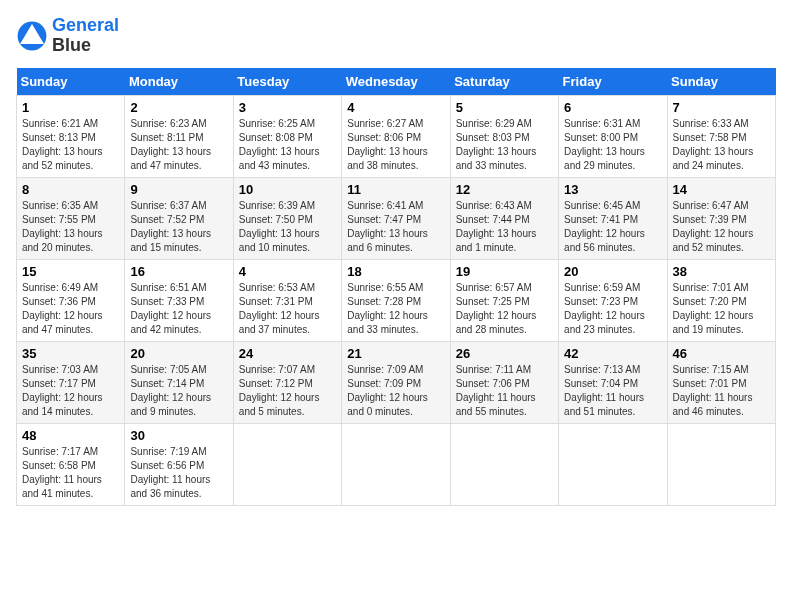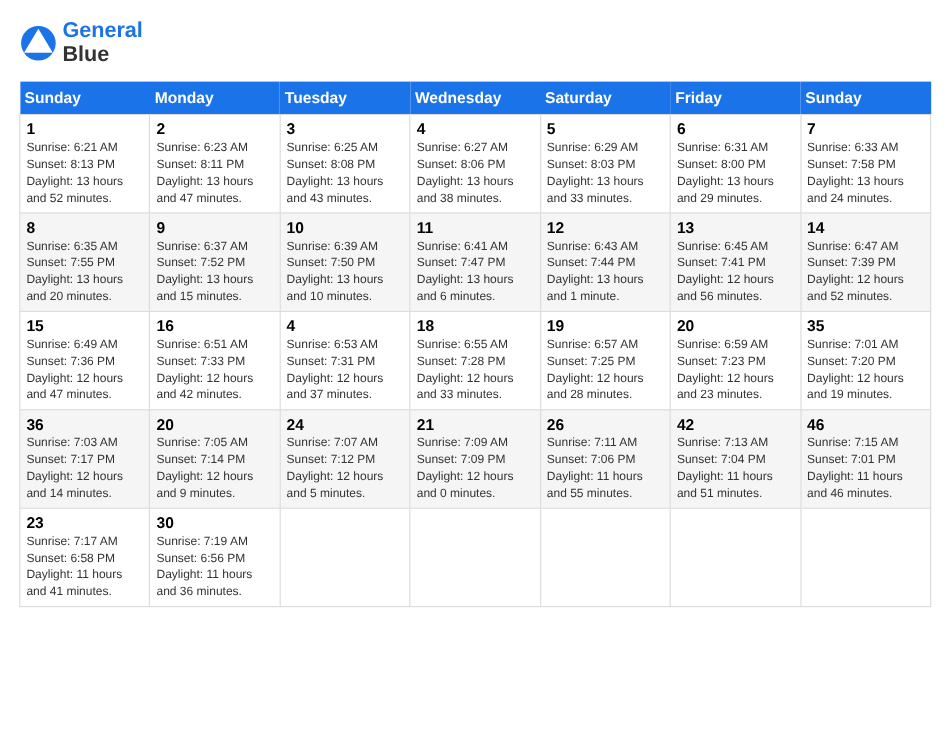--- a/index.html
+++ b/index.html
@@ -198,27 +198,27 @@
         </td>
         <td>
           <span class="day-num">19</span>
           <div class="day-info">Sunrise: 6:57 AM<br>Sunset: 7:25 PM<br>Daylight: 12 hours and 28 minutes.</div>
         </td>
         <td>
           <span class="day-num">20</span>
           <div class="day-info">Sunrise: 6:59 AM<br>Sunset: 7:23 PM<br>Daylight: 12 hours and 23 minutes.</div>
         </td>
         <td>
+          <span class="day-num">38</span>
+          <div class="day-info">Sunrise: 7:01 AM<br>Sunset: 7:20 PM<br>Daylight: 12 hours and 19 minutes.</div>
+        </td>
+      </tr>
+      <tr>
+        <td>
           <span class="day-num">35</span>
-          <div class="day-info">Sunrise: 7:01 AM<br>Sunset: 7:20 PM<br>Daylight: 12 hours and 19 minutes.</div>
-        </td>
-      </tr>
-      <tr>
-        <td>
-          <span class="day-num">36</span>
           <div class="day-info">Sunrise: 7:03 AM<br>Sunset: 7:17 PM<br>Daylight: 12 hours and 14 minutes.</div>
         </td>
         <td>
           <span class="day-num">20</span>
           <div class="day-info">Sunrise: 7:05 AM<br>Sunset: 7:14 PM<br>Daylight: 12 hours and 9 minutes.</div>
         </td>
         <td>
           <span class="day-num">24</span>
           <div class="day-info">Sunrise: 7:07 AM<br>Sunset: 7:12 PM<br>Daylight: 12 hours and 5 minutes.</div>
         </td>
@@ -234,21 +234,21 @@
           <span class="day-num">42</span>
           <div class="day-info">Sunrise: 7:13 AM<br>Sunset: 7:04 PM<br>Daylight: 11 hours and 51 minutes.</div>
         </td>
         <td>
           <span class="day-num">46</span>
           <div class="day-info">Sunrise: 7:15 AM<br>Sunset: 7:01 PM<br>Daylight: 11 hours and 46 minutes.</div>
         </td>
       </tr>
       <tr>
         <td>
-          <span class="day-num">23</span>
+          <span class="day-num">48</span>
           <div class="day-info">Sunrise: 7:17 AM<br>Sunset: 6:58 PM<br>Daylight: 11 hours and 41 minutes.</div>
         </td>
         <td>
           <span class="day-num">30</span>
           <div class="day-info">Sunrise: 7:19 AM<br>Sunset: 6:56 PM<br>Daylight: 11 hours and 36 minutes.</div>
         </td>
         <td class="empty"></td>
         <td class="empty"></td>
         <td class="empty"></td>
         <td class="empty"></td>

